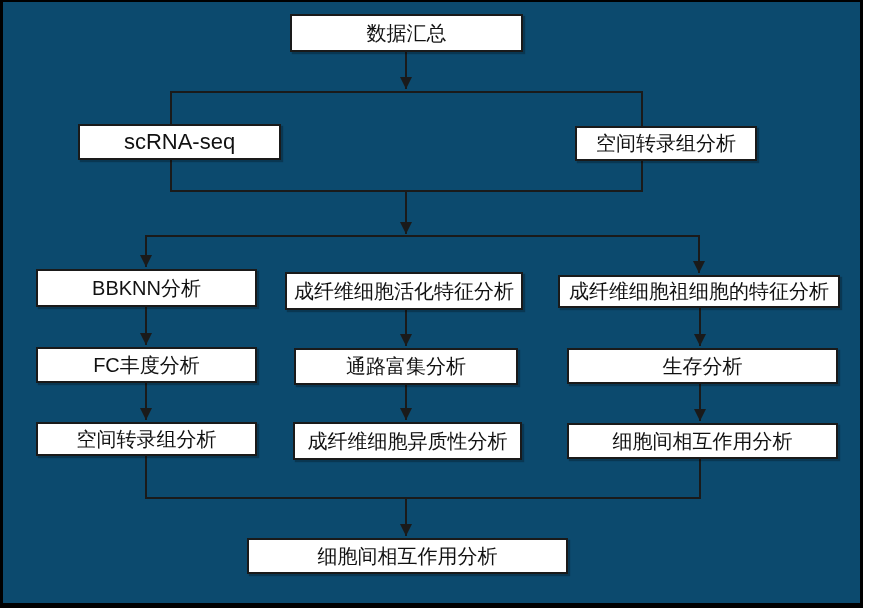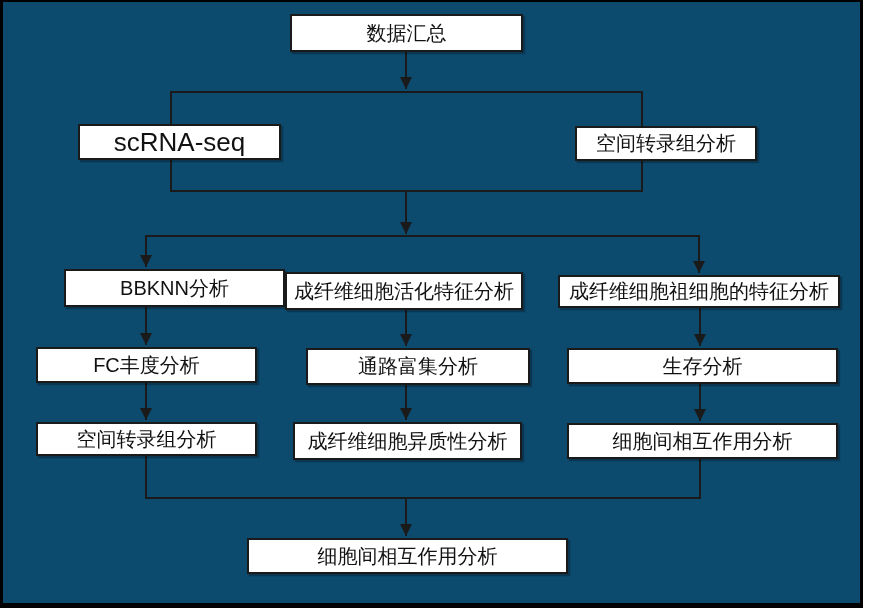--- a/index.html
+++ b/index.html
@@ -34,21 +34,21 @@
     box-shadow:2px 2px 1px rgba(0,0,0,0.25);
     display:flex;
     align-items:center;
     justify-content:center;
     text-align:center;
     color:#111;
     font-size:20px;
     z-index:3;
     white-space:nowrap;
   }
-  .node.latin{font-size:26px;text-align:right;}
+  .node.latin{font-size:22px;text-align:right;}
 </style>
 </head>
 <body>
 
 <div class="canvas">
 
   <div class="frame" style="left:167px;top:89px;width:473px;height:101px;"></div>
 
   <svg class="connectors" width="863" height="601" viewBox="0 0 863 601">
     <defs>
@@ -72,29 +72,29 @@
       <line x1="403" y1="496" x2="403" y2="534" marker-end="url(#ah)"></line>
     </g>
   </svg>
 
   <div class="node" style="left:287px;top:12px;width:233px;height:38px;">数据汇总</div>
 
   <div class="node latin" style="left:75px;top:122px;width:203px;height:36px;">scRNA-seq</div>
 
   <div class="node" style="left:552px;top:124px;width:182px;height:35px;margin-left:20px;">空间转录组分析</div>
 
-  <div class="node" style="left:33px;top:267px;width:221px;height:38px;margin-left:28px;">BBKNN分析</div>
+  <div class="node" style="left:33px;top:267px;width:221px;height:38px;">BBKNN分析</div>
 
   <div class="node" style="left:33px;top:345px;width:221px;height:36px;">FC丰度分析</div>
 
   <div class="node" style="left:33px;top:420px;width:221px;height:34px;">空间转录组分析</div>
 
   <div class="node" style="left:282px;top:270px;width:238px;height:38px;">成纤维细胞活化特征分析</div>
 
-  <div class="node" style="left:291px;top:346px;width:224px;height:37px;margin-left:12px;">通路富集分析</div>
+  <div class="node" style="left:291px;top:346px;width:224px;height:37px;">通路富集分析</div>
 
   <div class="node" style="left:290px;top:420px;width:229px;height:38px;">成纤维细胞异质性分析</div>
 
   <div class="node" style="left:555px;top:273px;width:282px;height:33px;">成纤维细胞祖细胞的特征分析</div>
 
   <div class="node" style="left:564px;top:346px;width:271px;height:36px;">生存分析</div>
 
   <div class="node" style="left:564px;top:421px;width:271px;height:36px;">细胞间相互作用分析</div>
 
   <div class="node" style="left:244px;top:536px;width:321px;height:36px;">细胞间相互作用分析</div>

